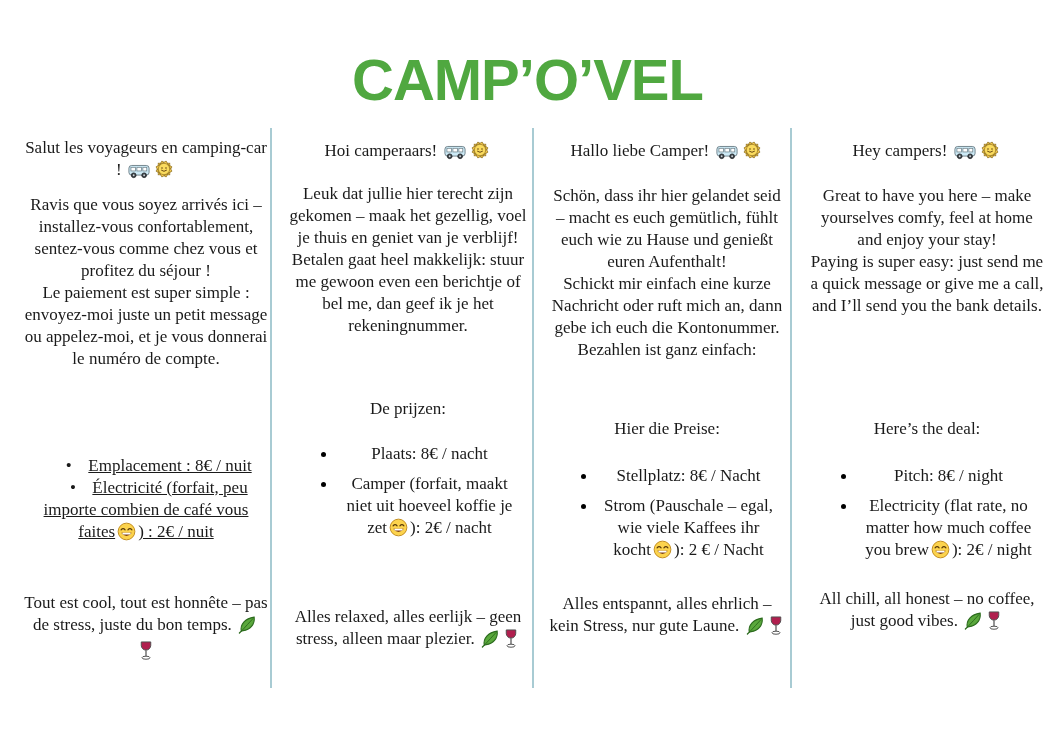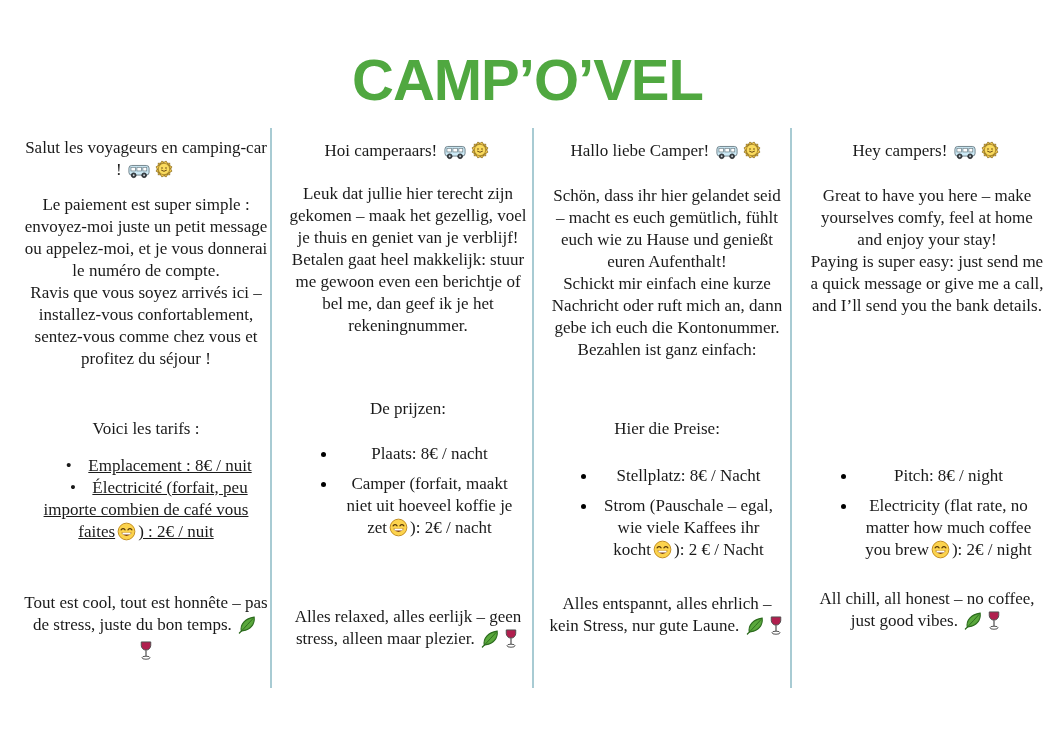--- a/index.html
+++ b/index.html
@@ -86,25 +86,24 @@
   <section class="col c0">
     <p class="sec greet">
       <span>Salut les voyageurs en camping-car !</span>
       <span class="ic"><svg width="22" height="17">
             <use href="#sym-van"></use>
           </svg></span><span class="ic"><svg width="20" height="20">
             <use href="#sym-sun"></use>
           </svg></span>
     </p>
     <div class="sec intro">
+      <p>Ravis que vous soyez arrivés ici – installez-vous confortablement, sentez-vous comme chez vous et profitez du séjour !</p>
       <p>Le paiement est super simple : envoyez-moi juste un petit message ou appelez-moi, et je vous donnerai le numéro de compte.</p>
-      <p>Ravis que vous soyez arrivés ici – installez-vous confortablement, sentez-vous comme chez vous et profitez du séjour !</p>
       <p></p>
     </div>
-    <p class="sec phead">Voici les tarifs :</p>
     <div class="sec bullets">
       <p class="liA"><span class="bA">•</span><span>Emplacement : 8€ / nuit</span></p>
       <p class="liA"><span class="bA">•</span><span>Électricité (forfait, peu importe combien de café vous faites</span><span class="ic"><svg width="19" height="19">
               <use href="#sym-grin"></use>
             </svg></span><span>) : 2€ / nuit</span></p>
     </div>
     <p class="sec closing">
       <span>Tout est cool, tout est honnête – pas de stress, juste du bon temps.</span>
       <span class="ic"><svg width="19" height="19">
             <use href="#sym-leaf"></use>
@@ -183,20 +182,21 @@
             <use href="#sym-van"></use>
           </svg></span><span class="ic"><svg width="20" height="20">
             <use href="#sym-sun"></use>
           </svg></span>
     </p>
     <div class="sec intro">
       <p>Great to have you here – make yourselves comfy, feel at home and enjoy your stay!</p>
       <p>Paying is super easy: just send me a quick message or give me a call, and I’ll send you the bank details.</p>
       <p></p>
     </div>
+    <p class="sec phead">Here’s the deal:</p>
     <div class="sec bullets">
       <p class="liB"><span class="dot"></span><span>Pitch: 8€ / night</span></p>
       <p class="liB"><span class="dot"></span><span>Electricity (flat rate, no matter how much coffee you brew</span><span class="ic"><svg width="19" height="19">
               <use href="#sym-grin"></use>
             </svg></span><span>): 2€ / night</span></p>
     </div>
     <p class="sec closing">
       <span>All chill, all honest – no coffee, just good vibes.</span>
       <span class="ic"><svg width="19" height="19">
             <use href="#sym-leaf"></use>

